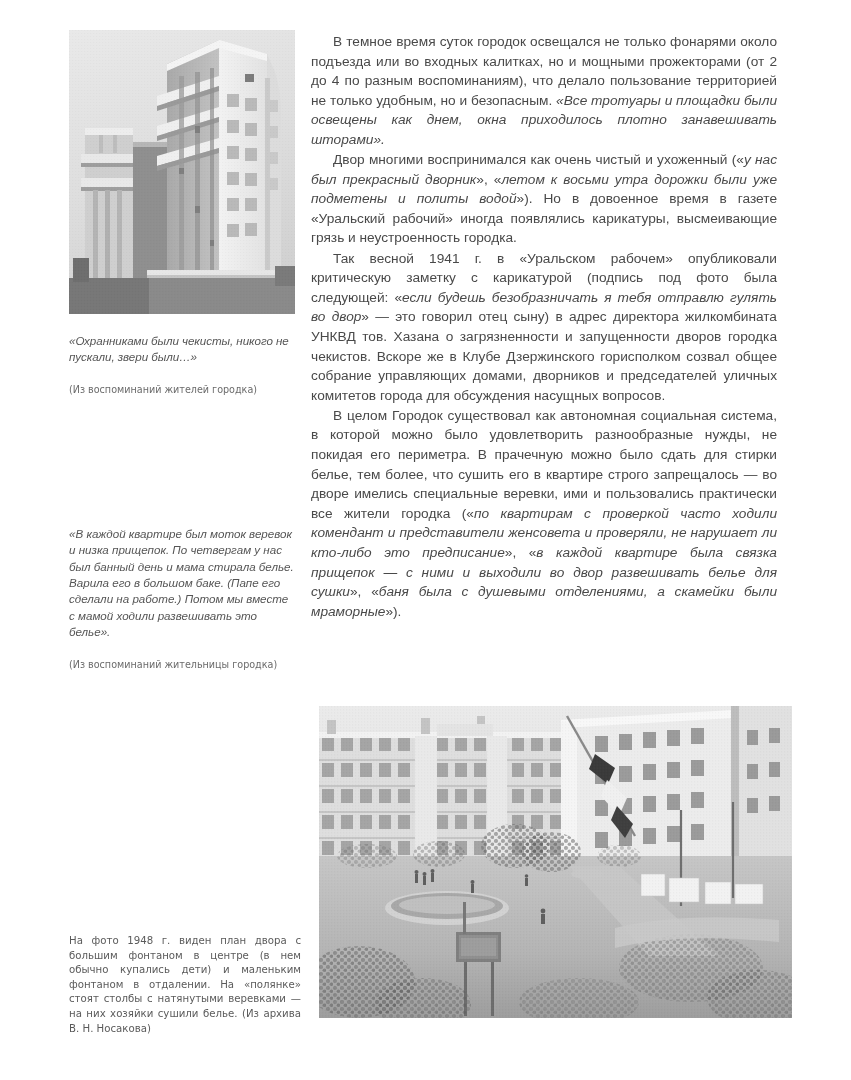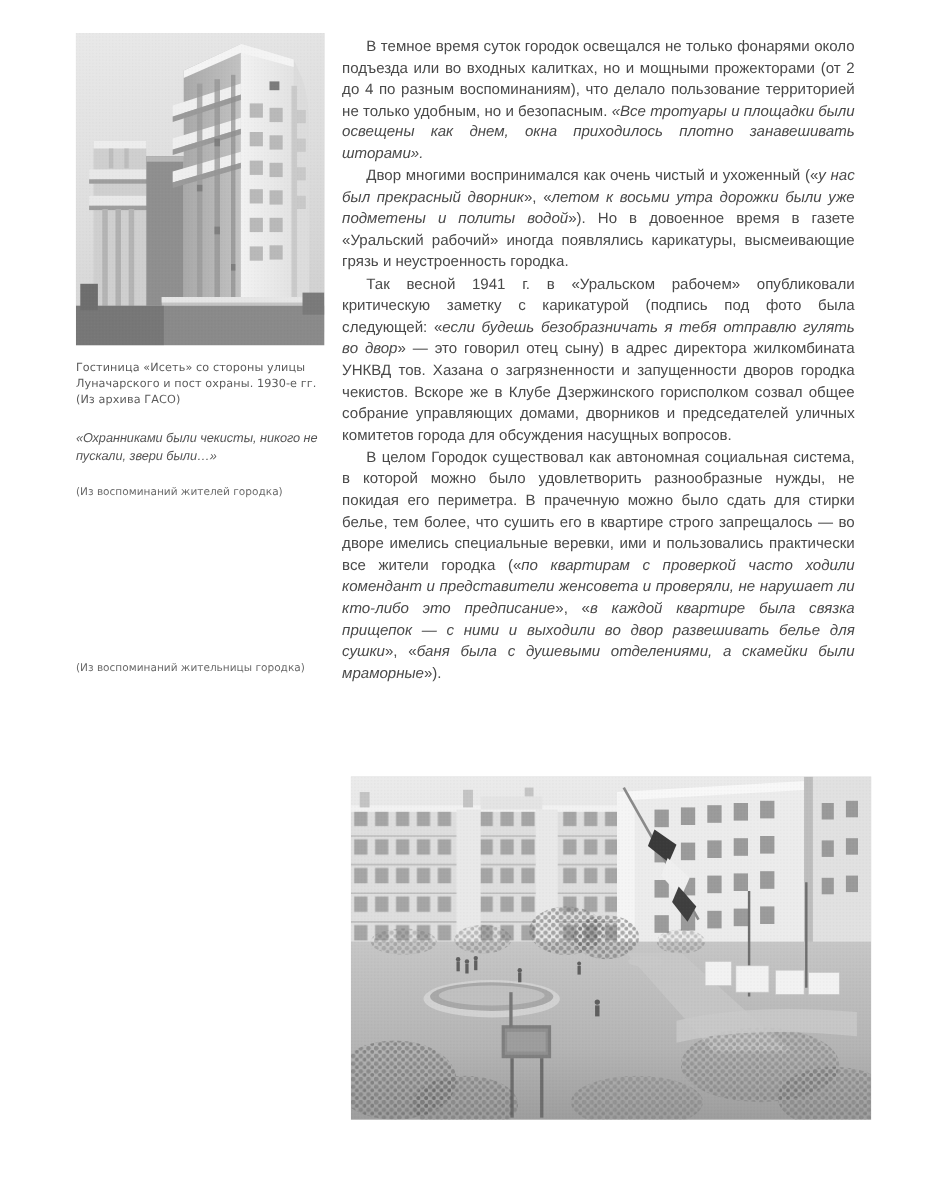--- a/index.html
+++ b/index.html
@@ -262,34 +262,37 @@
 
         <rect x="0" y="248" width="226" height="36" fill="#8a8a8a"></rect>
         <rect x="0" y="248" width="80" height="36" fill="#777777"></rect>
         <rect x="4" y="228" width="16" height="24" fill="#6e6e6e"></rect>
         <rect x="206" y="236" width="20" height="20" fill="#7a7a7a"></rect>
 
         <rect x="0" y="0" width="226" height="284" fill="url(#grain)"></rect>
       </svg>
     </div>
 
-    <div class="cap-block">Гостиница «Исеть» со стороны улицы Луначарского и пост охраны. 1930-е гг. (Из архива ГАСО)</div>
 
 
 
     <div class="quote">«Охранниками были чекисты, никого не пускали, звери были…»</div>
 
     <div class="src">(Из воспоминаний жителей городка)</div>
 
     <div class="spacer-big"></div>
 
+    <div class="quote-lower">«В каждой квартире был моток веревок и низка прищепок. По четвергам у нас был банный день и мама стирала белье. Варила его в большом баке. (Папе его сделали на работе.) Потом мы вместе с мамой ходили развешивать это белье».</div>
 
     <div class="src">(Из воспоминаний жительницы городка)</div>
   </div>
 
+  <div style="position:absolute; left:69px; top:934px; width:232px;">
+    <div class="cap-bottom">На фото 1948 г. виден план двора с большим фонтаном в центре (в нем обычно купались дети) и маленьким фонтаном в отдалении. На «полянке» стоят столбы с натянутыми веревками — на них хозяйки сушили белье. (Из архива В. Н. Носакова)</div>
+  </div>
 
   <div class="col-right">
     <p class="body-p"><span>В темное время суток городок освещался не только фонарями около подъезда или во входных калитках, но и мощными прожекторами (от 2 до 4 по разным воспоминаниям), что делало пользование территорией не только удобным, но и безопасным. </span><i>«Все тротуары и площадки были освещены как днем, окна приходилось плотно занавешивать шторами».</i></p>
     <p class="body-p"><span>Двор многими воспринимался как очень чистый и ухоженный («</span><i>у нас был прекрасный дворник</i><span>», «</span><i>летом к восьми утра дорожки были уже подметены и политы водой</i><span>»). Но в довоенное время в газете «Уральский рабочий» иногда появлялись карикатуры, высмеивающие грязь и неустроенность городка.</span></p>
     <p class="body-p"><span>Так весной 1941 г. в «Уральском рабочем» опубликовали критическую заметку с карикатурой (подпись под фото была следующей: «</span><i>если будешь безобразничать я тебя отправлю гулять во двор</i><span>» — это говорил отец сыну) в адрес директора жилкомбината УНКВД тов. Хазана о загрязненности и запущенности дворов городка чекистов. Вскоре же в Клубе Дзержинского горисполком созвал общее собрание управляющих домами, дворников и председателей уличных комитетов города для обсуждения насущных вопросов.</span></p>
     <p class="body-p"><span>В целом Городок существовал как автономная социальная система, в которой можно было удовлетворить разнообразные нужды, не покидая его периметра. В прачечную можно было сдать для стирки белье, тем более, что сушить его в квартире строго запрещалось — во дворе имелись специальные веревки, ими и пользовались практически все жители городка («</span><i>по квартирам с проверкой часто ходили комендант и представители женсовета и проверяли, не нарушает ли кто-либо это предписание</i><span>», «</span><i>в каждой квартире была связка прищепок — с ними и выходили во двор развешивать белье для сушки</i><span>», «</span><i>баня была с душевыми отделениями, а скамейки были мраморные</i><span>»).</span></p>
   </div>
 
   <div class="photo2">
     <svg viewBox="0 0 473 312" preserveAspectRatio="none" aria-hidden="true">

